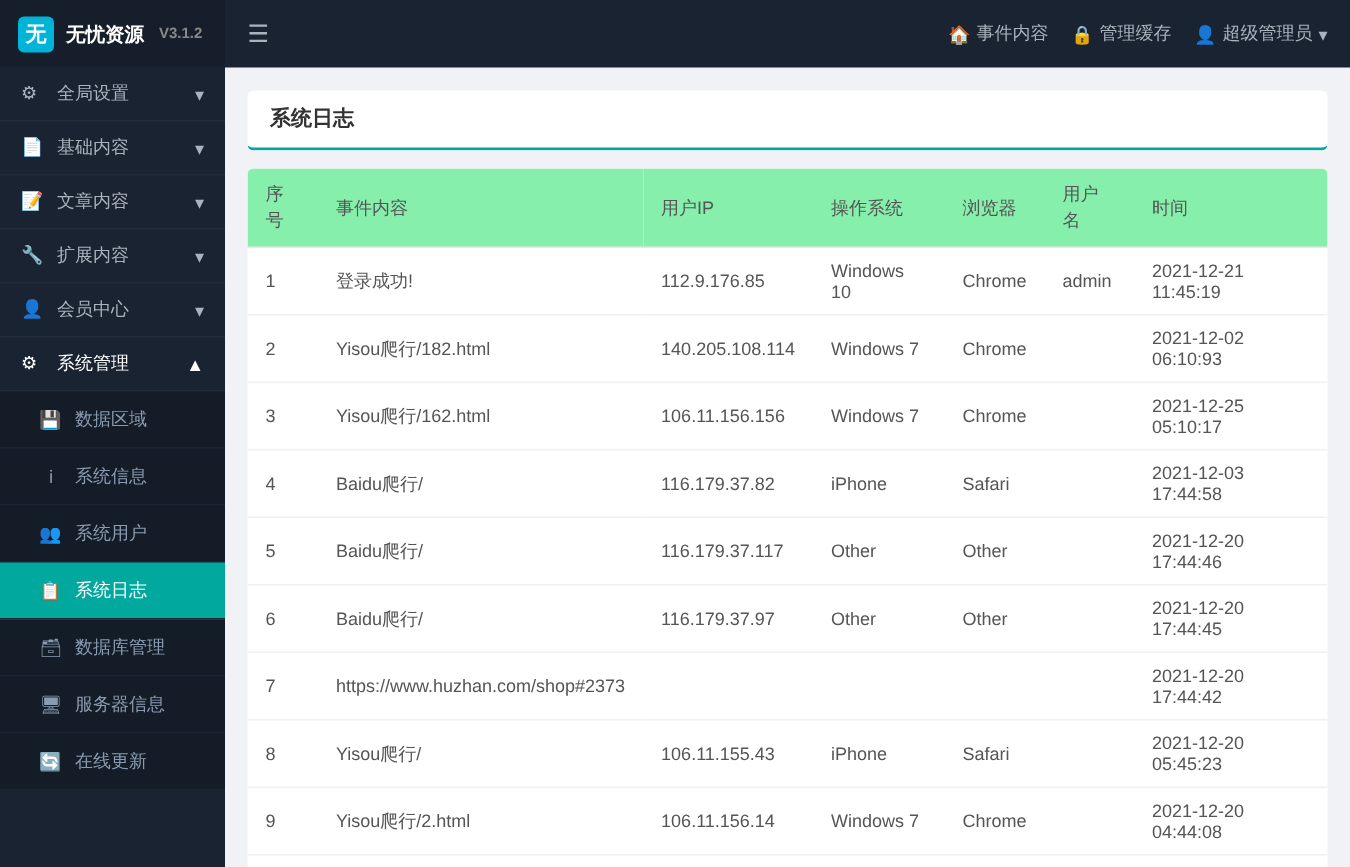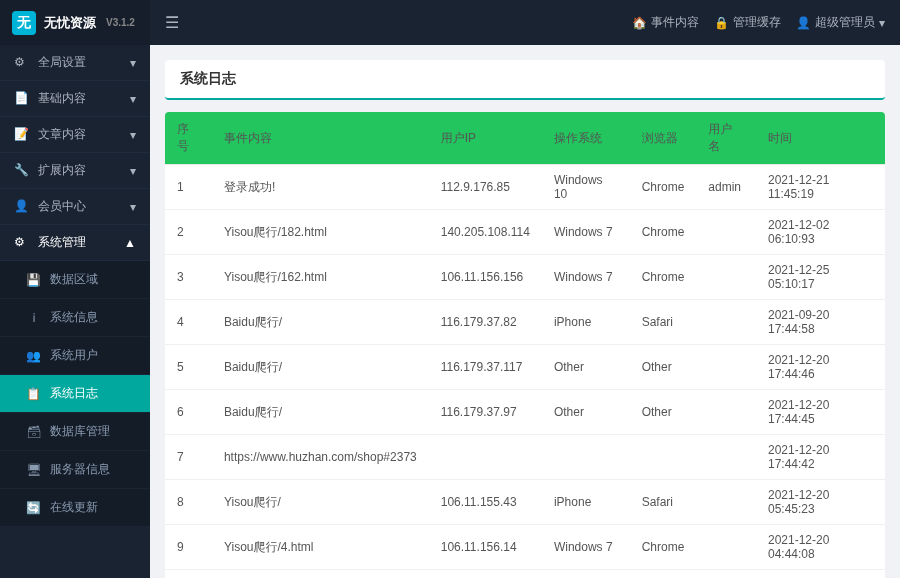--- a/index.html
+++ b/index.html
@@ -32,21 +32,21 @@
     .topbar-right .topbar-user { display: flex; align-items: center; gap: 4px; cursor: pointer; color: #aab2bd; }
 
     
     .content { flex: 1; padding: 15px; overflow-y: auto; background: #f0f2f5; }
     .page-header { background: #fff; border-radius: 4px; padding: 10px 15px; margin-bottom: 12px; border-bottom: 2px solid #00a89d; }
     .page-title { font-size: 14px; color: #333; font-weight: bold; }
 
     
     .table-container { background: #fff; border-radius: 4px; overflow: hidden; }
     table { width: 100%; border-collapse: collapse; font-size: 12px; }
-    thead tr { background: #22c55e; }
+    thead tr { background: #86efac; }
     thead th { padding: 9px 12px; text-align: left; color: #555; font-weight: normal; border-bottom: 1px solid #e8e8e8; }
     tbody tr { border-bottom: 1px solid #f0f0f0; }
     tbody td { padding: 8px 12px; color: #555; }
   </style>
 </head>
 <body>
 
 <div class="sidebar">
   <div class="sidebar-logo">
     <div class="logo-icon">无</div>
@@ -185,21 +185,21 @@
               <td></td>
               <td>2021-12-25 05:10:17</td>
             </tr>
             <tr>
               <td>4</td>
               <td>Baidu爬行/</td>
               <td>116.179.37.82</td>
               <td>iPhone</td>
               <td>Safari</td>
               <td></td>
-              <td>2021-09-20 17:44:58</td>
+              <td>2021-12-03 17:44:58</td>
             </tr>
             <tr>
               <td>5</td>
               <td>Baidu爬行/</td>
               <td>116.179.37.117</td>
               <td>Other</td>
               <td>Other</td>
               <td></td>
               <td>2021-12-20 17:44:46</td>
             </tr>
@@ -225,21 +225,21 @@
               <td>8</td>
               <td>Yisou爬行/</td>
               <td>106.11.155.43</td>
               <td>iPhone</td>
               <td>Safari</td>
               <td></td>
               <td>2021-12-20 05:45:23</td>
             </tr>
             <tr>
               <td>9</td>
-              <td>Yisou爬行/4.html</td>
+              <td>Yisou爬行/2.html</td>
               <td>106.11.156.14</td>
               <td>Windows 7</td>
               <td>Chrome</td>
               <td></td>
               <td>2021-12-20 04:44:08</td>
             </tr>
             <tr>
               <td>10</td>
               <td>Google爬行/xingyeqiye/</td>
               <td>66.249.71.210</td>

